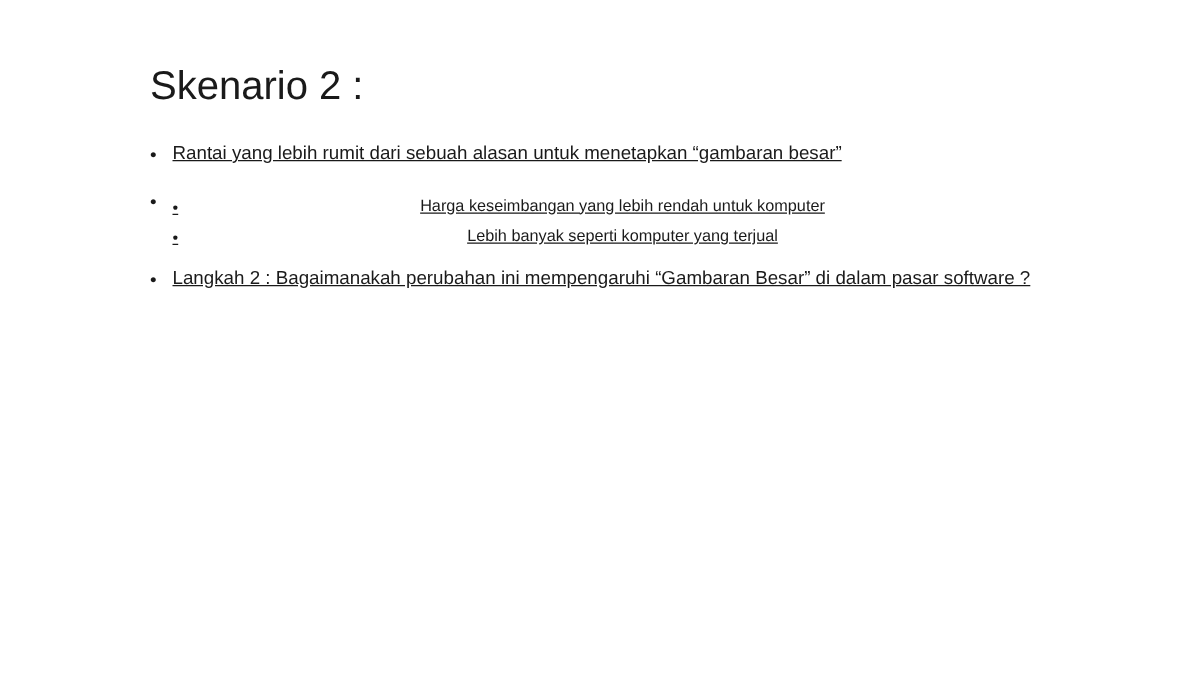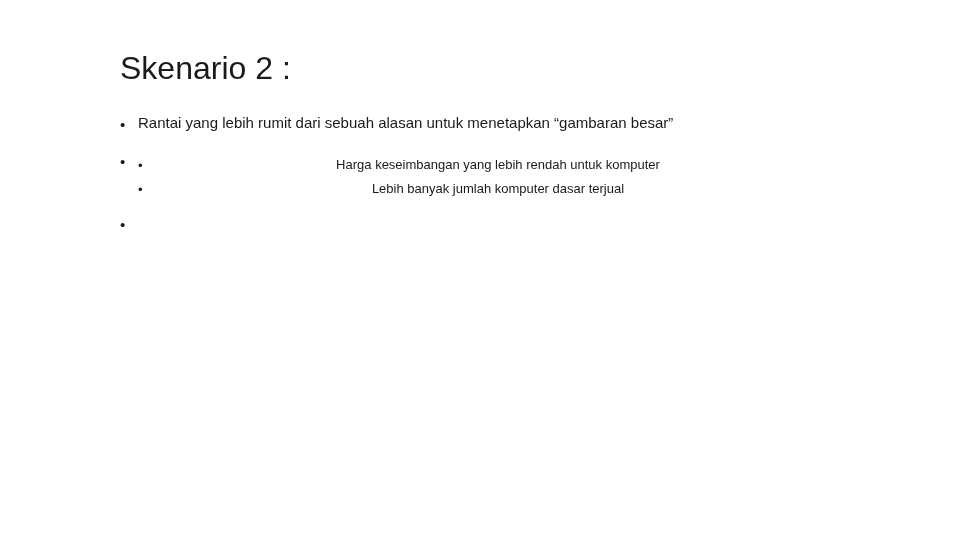--- a/index.html
+++ b/index.html
@@ -55,20 +55,21 @@
 
     .bullet-dot {
       min-width: 18px;
       margin-top: 2px;
       font-size: 15px;
       color: #1a1a1a;
     }
 
     .bullet-text {
       flex: 1;
+      text-decoration: underline;
     }
 
     .sub-bullet-list {
       list-style: none;
       padding: 0;
       margin: 6px 0 0 0;
       display: flex;
       flex-direction: column;
       gap: 4px;
     }
@@ -112,24 +113,25 @@
     <li class="bullet-item">
       <span class="bullet-dot">•</span>
       <span class="bullet-text">
         <ul class="sub-bullet-list">
           <li class="sub-bullet-item">
             <span class="sub-bullet-dot">•</span>
             <span class="sub-bullet-text">Harga keseimbangan yang lebih rendah untuk komputer</span>
           </li>
           <li class="sub-bullet-item">
             <span class="sub-bullet-dot">•</span>
-            <span class="sub-bullet-text">Lebih banyak jumlah komputer dasar terjual</span>
+            <span class="sub-bullet-text">Lebih banyak seperti komputer yang terjual</span>
           </li>
         </ul>
       </span>
     </li>
 
     <li class="bullet-item">
       <span class="bullet-dot">•</span>
+      <span class="bullet-text">Langkah 2 : Bagaimanakah perubahan ini mempengaruhi “Gambaran Besar” di dalam pasar software ?</span>
     </li>
 
   </ul>
 </div>
 
 </body></html>

